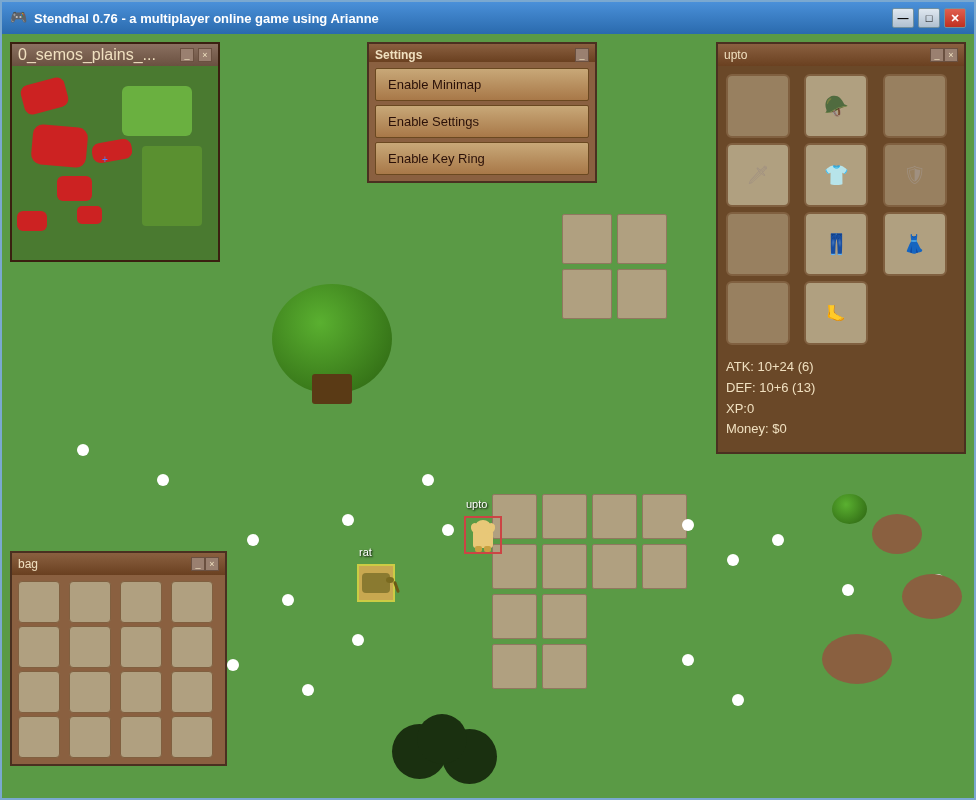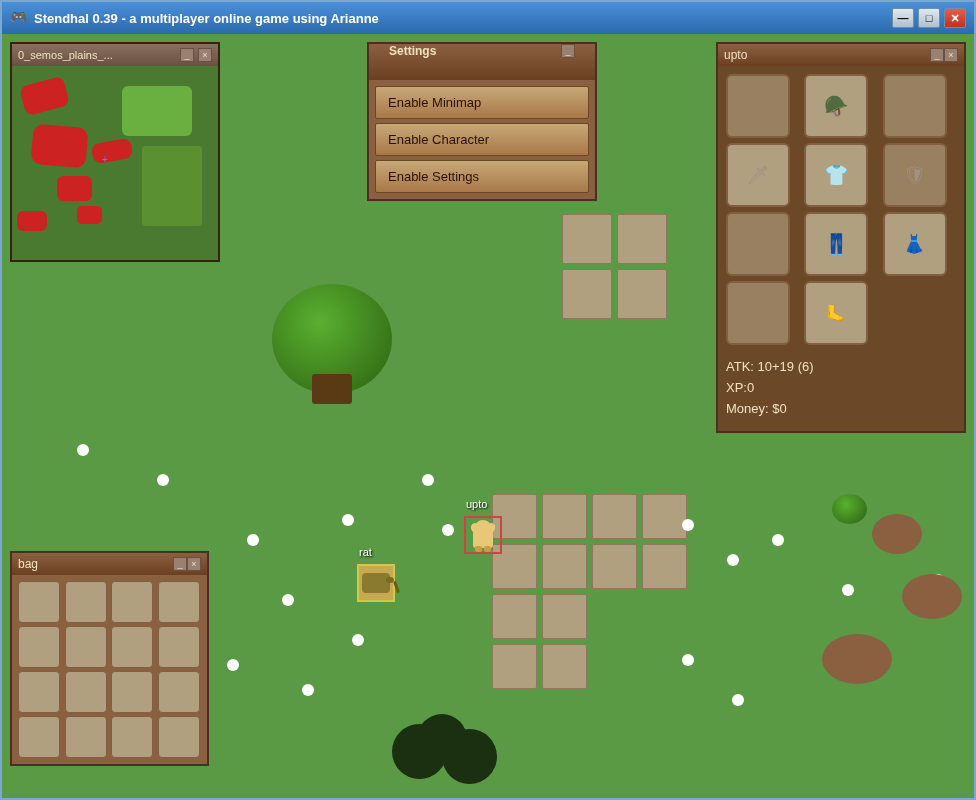--- a/index.html
+++ b/index.html
@@ -102,21 +102,21 @@
       background: linear-gradient(to bottom, #8a7060, #6a5040);
       height: 22px;
       display: flex;
       align-items: center;
       padding: 0 6px;
       gap: 4px;
     }
 
     .minimap-title {
       color: #f0e0c0;
-      font-size: 11px;
+      font-size: 16px;
       flex: 1;
     }
 
     .panel-btn {
       width: 14px;
       height: 14px;
       background: #9a8070;
       border: 1px solid #6a5040;
       display: flex;
       align-items: center;
@@ -150,24 +150,24 @@
       position: absolute;
       top: 8px;
       left: 365px;
       width: 230px;
       background: #7a5030;
       border: 2px solid #4a3020;
     }
 
     .settings-titlebar {
       background: linear-gradient(to bottom, #8a6040, #6a4020);
-      height: 36px;
-      display: flex;
-      align-items: flex-start;
-      padding: 0 20px;
+      height: 18px;
+      display: flex;
+      align-items: flex-end;
+      padding: 0 6px;
     }
 
     .settings-title {
       color: #f0e0c0;
       font-size: 12px;
       font-weight: bold;
       flex: 1;
     }
 
     .settings-content {
@@ -241,21 +241,21 @@
       font-size: 13px;
       line-height: 1.6;
       padding: 4px 0;
     }
 
     
     .bag-panel {
       position: absolute;
       bottom: 32px;
       left: 8px;
-      width: 199px;
+      width: 217px;
       background: #7a5030;
       border: 2px solid #4a3020;
     }
 
     .bag-titlebar {
       background: linear-gradient(to bottom, #8a6040, #6a4020);
       height: 22px;
       display: flex;
       align-items: center;
       padding: 0 6px;
@@ -364,21 +364,21 @@
       font-size: 10px;
     }
   </style>
 </head>
 <body>
 
 <div class="window-chrome">
 
   <div class="title-bar">
     <span class="title-bar-icon">🎮</span>
-    <span class="title-bar-text">Stendhal 0.39 - a multiplayer online game using Arianne</span>
+    <span class="title-bar-text">Stendhal 0.76 - a multiplayer online game using Arianne</span>
     <div class="title-bar-buttons">
       <div class="tb-btn">—</div>
       <div class="tb-btn">□</div>
       <div class="tb-btn close">✕</div>
     </div>
   </div>
 
   <div class="game-area">
 
     <div class="grass-bg"></div>
@@ -494,22 +494,22 @@
       </div>
     </div>
 
     <div class="settings-panel">
       <div class="settings-titlebar">
         <span class="settings-title">Settings</span>
         <div class="panel-btn">_</div>
       </div>
       <div class="settings-content">
         <button class="settings-btn">Enable Minimap</button>
-        <button class="settings-btn">Enable Character</button>
         <button class="settings-btn">Enable Settings</button>
+        <button class="settings-btn">Enable Key Ring</button>
       </div>
     </div>
 
     <div class="char-panel">
       <div class="char-titlebar">
         <span class="char-title">upto</span>
         <div class="panel-btn">_</div>
         <div class="panel-btn">×</div>
       </div>
       <div class="char-content">
@@ -540,21 +540,22 @@
             <span style="font-size:18px;color:#a09080;">👗</span>
           </div>
 
           <div class="equip-slot empty"></div>
           <div class="equip-slot" style="grid-column:2;">
             <span style="font-size:16px;color:#908070;">🦶</span>
           </div>
         </div>
 
         <div class="char-stats">
-          <div>ATK: 10+19 (6)</div>
+          <div>ATK: 10+24 (6)</div>
+          <div>DEF: 10+6 (13)</div>
           <div>XP:0</div>
           <div>Money: $0</div>
         </div>
       </div>
     </div>
 
     <div class="bag-panel">
       <div class="bag-titlebar">
         <span class="bag-title">bag</span>
         <div class="panel-btn">_</div>

